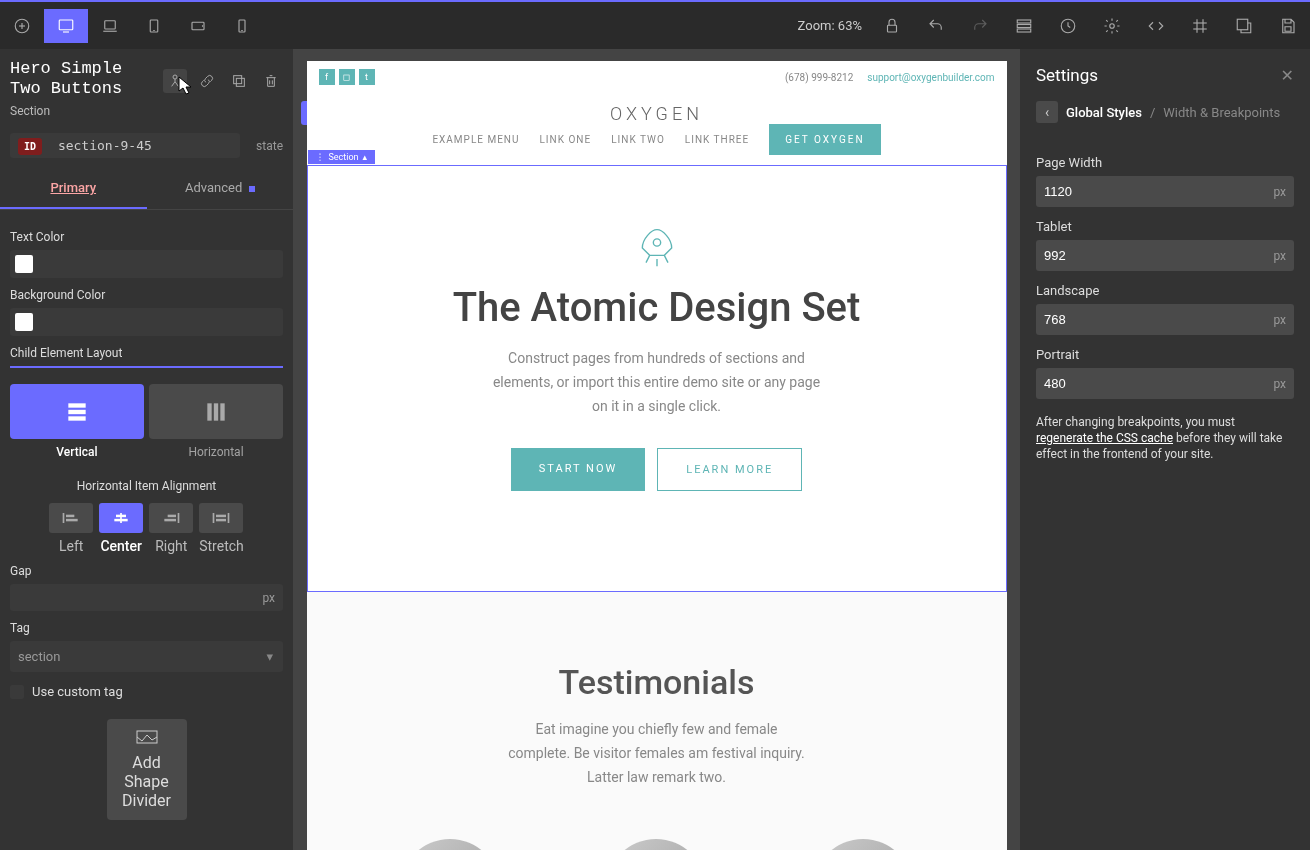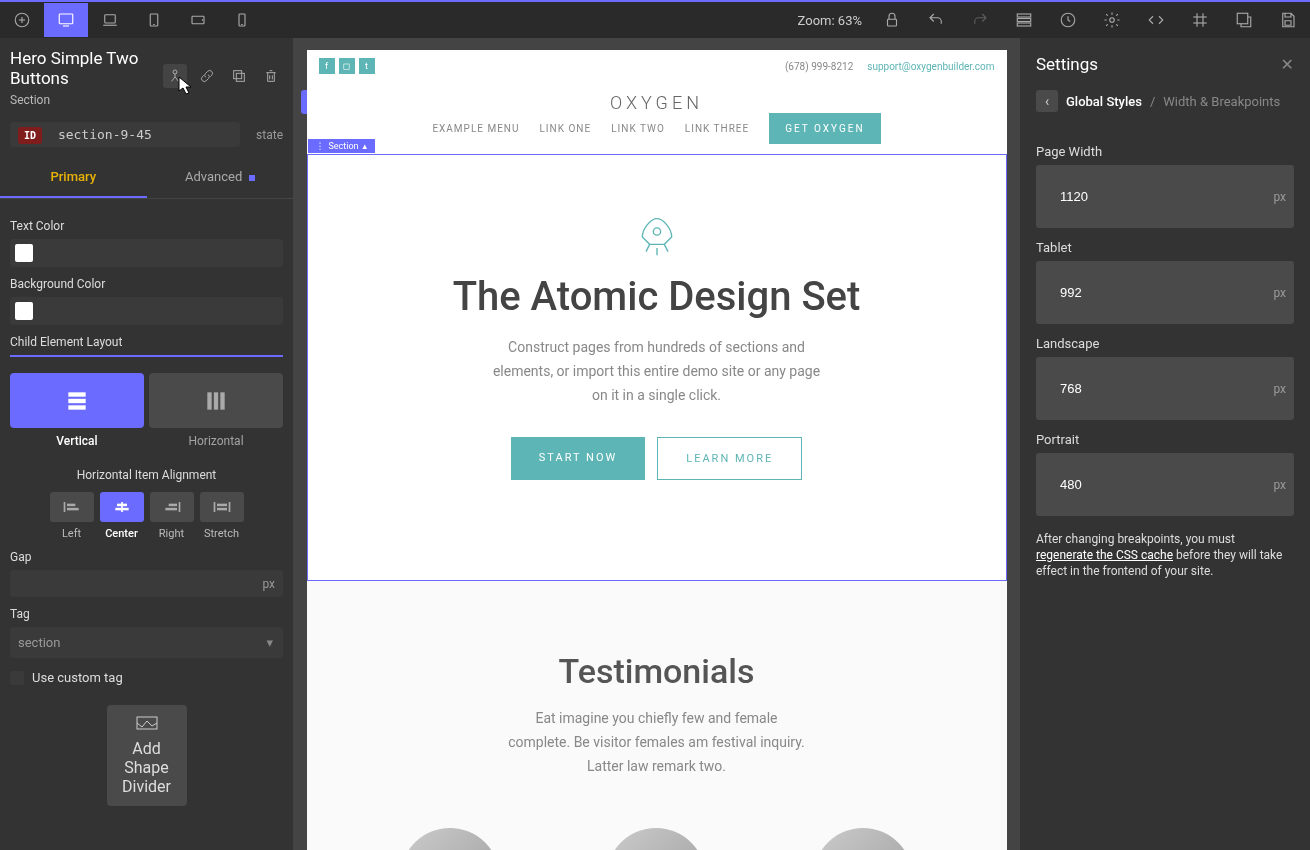--- a/index.html
+++ b/index.html
@@ -1,49 +1,49 @@
 <!DOCTYPE html>
 <html><head>
 <meta charset="utf-8">
 <style>
 * { box-sizing: border-box; margin: 0; padding: 0; }
 body { font-family: -apple-system, BlinkMacSystemFont, "Segoe UI", Roboto, sans-serif; width: 1310px; height: 850px; overflow: hidden; background: #1e1e1e; }
 
 
-.topbar { height: 38px; background: #2a2a2a; border-top: 2px solid #6b6bff; display: flex; align-items: center; color: #ccc; font-size: 13px; }
+.topbar { height: 49px; background: #2a2a2a; border-top: 2px solid #6b6bff; display: flex; align-items: center; color: #ccc; font-size: 13px; }
 .tb-btn { width: 44px; height: 34px; display: flex; align-items: center; justify-content: center; cursor: pointer; }
 .tb-btn.active { background: #6b6bff; }
 .tb-btn svg { width: 18px; height: 18px; fill: none; stroke: #aaa; stroke-width: 1.5; }
 .tb-btn.active svg { stroke: #fff; }
 .tb-spacer { flex: 1; }
 .tb-text { color: #ccc; padding: 0 8px; font-size: 13px; }
 
 
 .main { display: flex; height: calc(100% - 34px); }
 .left-panel { width: 293px; background: #333; color: #ddd; overflow-y: auto; font-size: 13px; }
 .canvas-area { flex: 1; background: #444; display: flex; justify-content: center; padding-top: 12px; overflow: hidden; position: relative; }
 .right-panel { width: 290px; background: #333; color: #ddd; font-size: 13px; }
 
 
 .lp-header { padding: 10px 10px 5px 10px; }
-.lp-title-row { display: flex; align-items: flex-end; }
+.lp-title-row { display: flex; align-items: center; font-family: Liberation Mono, monospace; }
 .lp-title { color: #fff; font-size: 17px; font-weight: 400; line-height: 20px; flex: 1; }
 .lp-actions { display: flex; gap: 8px; padding-top: 4px; }
 .lp-act { width: 24px; height: 24px; display: flex; align-items: center; justify-content: center; cursor: pointer; }
 .lp-act.active { background: #444; border-radius: 3px; }
 .lp-act svg { width: 16px; height: 16px; stroke: #aaa; fill: none; stroke-width: 1.5; }
 .lp-sub { color: #bbb; font-size: 12px; margin-top: 5px; }
 .lp-idrow { display: flex; align-items: center; margin-top: 10px; padding: 5px 0; }
 .lp-badge { background: #7f1d1d; color: #fff; font-size: 10px; font-weight: bold; padding: 3px 6px; border-radius: 3px; margin-right: 8px; }
 .lp-idname { font-family: monospace; color: #ccc; font-size: 13px; flex: 1; background: #3a3a3a; padding: 5px 8px; border-radius: 3px; }
 .lp-state { color: #999; font-size: 12px; margin-left: 16px; }
 
 .lp-tabs { display: flex; border-bottom: 1px solid #444; }
 .lp-tab { flex: 1; text-align: center; padding: 12px 0; color: #aaa; cursor: pointer; font-size: 13px; }
-.lp-tab.active { color: #eab308; font-weight: 500; border-bottom: 2px solid #6b6bff; }
+.lp-tab.active { color: #fca5a5; font-weight: 500; border-bottom: 2px solid #6b6bff; text-decoration: underline; }
 .lp-tab .dot { width: 6px; height: 6px; background: #6b6bff; display: inline-block; margin-left: 3px; }
 
 .lp-body { padding: 10px; }
 .lp-label { color: #ddd; font-size: 12px; margin: 10px 0 6px 0; display: block; }
 .lp-colorbox { background: #3a3a3a; border-radius: 3px; padding: 5px; display: flex; align-items: center; }
 .lp-swatch { width: 18px; height: 18px; background: #fff; border-radius: 2px; }
 
 .layout-group { border-top: 2px solid #6b6bff; padding-top: 0px; }
 .layout-opts { display: flex; gap: 5px; margin-top: 16px; }
 .layout-opt { flex: 1; text-align: center; cursor: pointer; }
@@ -55,21 +55,21 @@
 .layout-opt.active .layout-icon svg { fill: #fff; }
 
 .align-row { text-align: center; margin-top: 20px; }
 .align-lbl { font-size: 12px; color: #ddd; margin-bottom: 10px; }
 .align-opts { display: flex; justify-content: center; gap: 6px; }
 .align-opt { text-align: center; cursor: pointer; }
 .align-opt .ai { width: 44px; height: 30px; background: #4a4a4a; border-radius: 3px; display: flex; align-items: center; justify-content: center; margin-bottom: 5px; }
 .align-opt.active .ai { background: #6b6bff; }
 .align-opt svg { width: 20px; height: 14px; fill: #aaa; }
 .align-opt.active svg { fill: #fff; }
-.align-opt .al { font-size: 11px; color: #bbb; }
+.align-opt .al { font-size: 14px; color: #bbb; }
 .align-opt.active .al { color: #fff; font-weight: 500; }
 .lp-input-row { display: flex; align-items: center; background: #3a3a3a; border-radius: 3px; }
 .lp-input-row input { flex: 1; background: none; border: none; color: #ccc; padding: 6px; outline: none; }
 .lp-unit { color: #999; padding: 0 8px; font-size: 12px; }
 
 .lp-select { background: #3a3a3a; width: 100%; padding: 8px; border-radius: 3px; color: #999; position: relative; }
 .lp-select::after { content: "▾"; position: absolute; right: 10px; color: #888; }
 
 .lp-check { display: flex; align-items: center; gap: 8px; margin-top: 12px; }
 .lp-checkbox { width: 14px; height: 14px; background: #3a3a3a; border-radius: 2px; }
@@ -118,21 +118,21 @@
 .rp-close { color: #888; cursor: pointer; font-size: 16px; }
 .rp-crumb { padding: 0 16px 15px; display: flex; align-items: center; gap: 8px; font-size: 13px; }
 .rp-back { width: 22px; height: 22px; background: #4a4a4a; border-radius: 3px; display: flex; align-items: center; justify-content: center; cursor: pointer; color: #ccc; font-size: 14px; }
 .rp-c1 { color: #fff; font-weight: 500; }
 .rp-sep { color: #888; }
 .rp-c2 { color: #888; }
 
 .rp-body { padding: 5px 16px; }
 .rp-label { font-size: 13px; color: #ddd; margin: 12px 0 6px; display: block; }
 .rp-input-row { display: flex; background: #4a4a4a; border-radius: 3px; align-items: center; }
-.rp-input-row input { flex: 1; background: none; border: none; color: #fff; padding: 24px; outline: none; font-size: 13px; }
+.rp-input-row input { flex: 1; background: none; border: none; color: #fff; padding: 8px; outline: none; font-size: 13px; }
 .rp-note { font-size: 12px; color: #ddd; margin-top: 15px; line-height: 16px; }
 .rp-note a { color: #fff; text-decoration: underline; }
 
 
 .cursor { position: absolute; left: 178px; top: 76px; z-index: 100; pointer-events: none; }
 .cursor svg { width: 16px; height: 20px; }
 </style>
 </head>
 <body>
 

